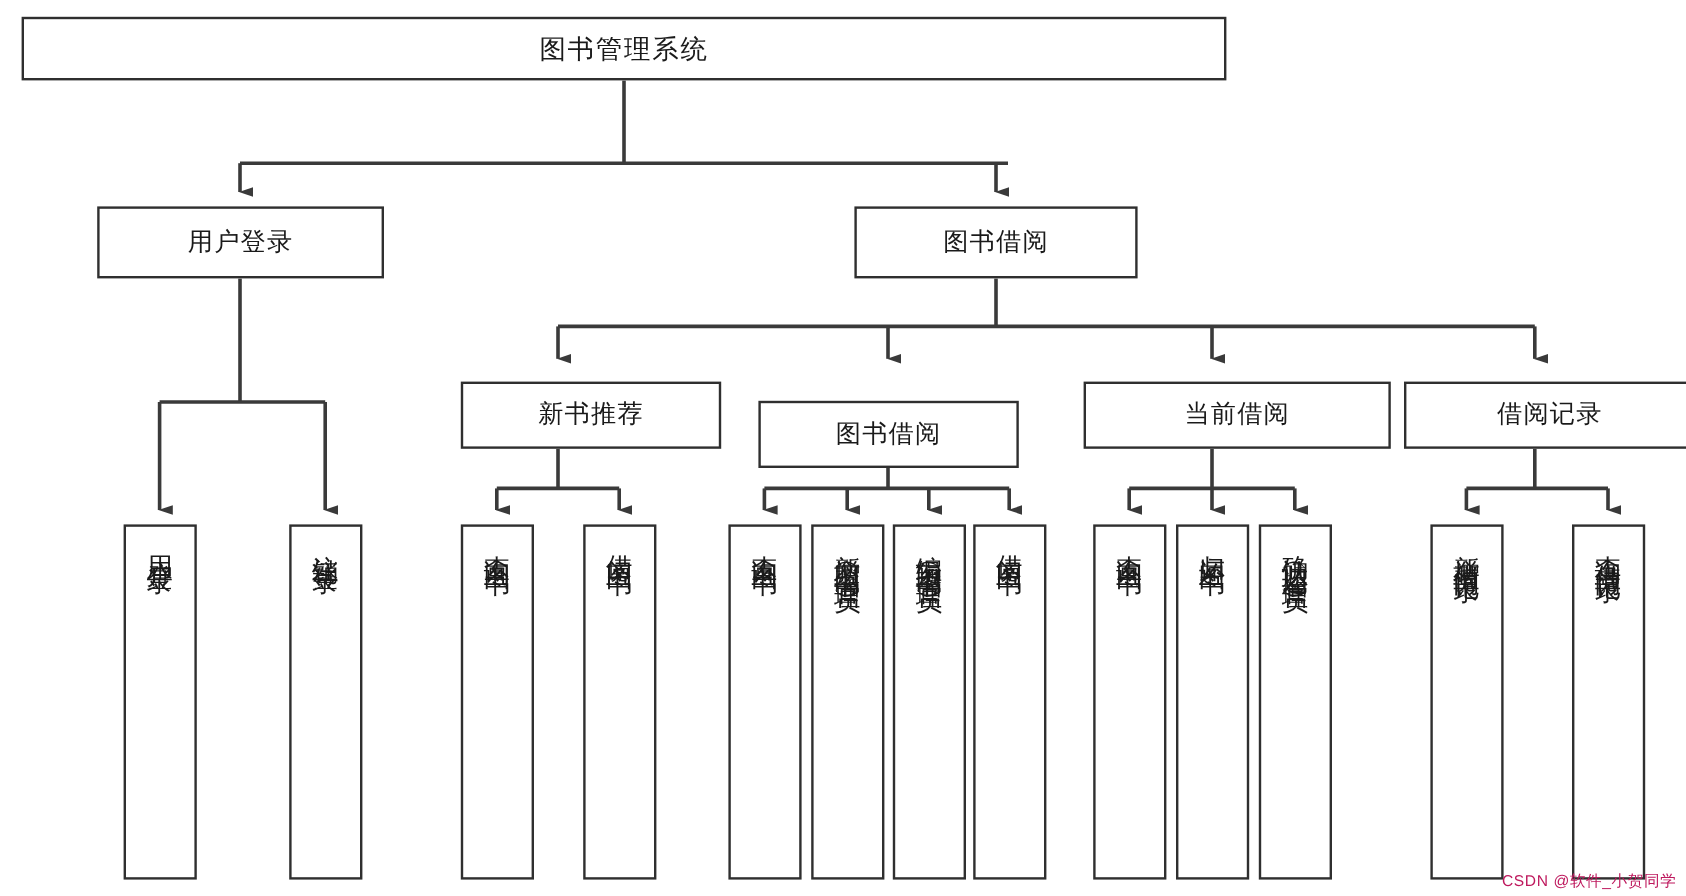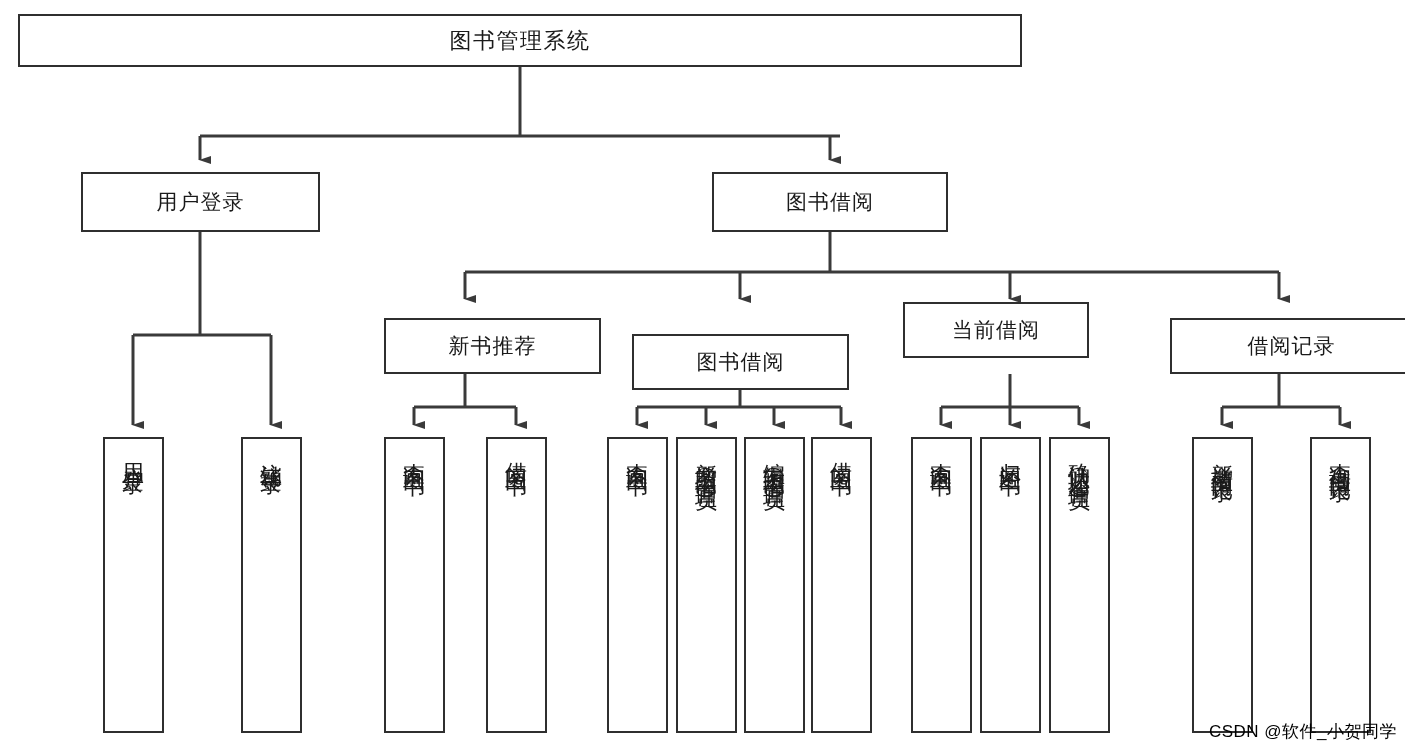--- a/index.html
+++ b/index.html
@@ -61,22 +61,22 @@
     text-orientation: upright;
     font-size: 22px;
     line-height: 1.05;
     letter-spacing: 4px;
     white-space: nowrap;
   }
   .watermark {
     position: absolute;
     right: 8px;
     bottom: 4px;
-    font-size: 17px;
-    color: #000000;
+    font-size: 13px;
+    color: #be185d;
     letter-spacing: 0.5px;
     white-space: nowrap;
   }
 </style>
 </head>
 <body>
 
 <div id="canvas">
 
   <svg class="edges" viewBox="0 0 1405 747" xmlns="http://www.w3.org/2000/svg">
@@ -144,21 +144,21 @@
   </div>
 
   <div class="node horiz" style="left:361px; top:318px; width:217px; height:56px;margin-left:23px;">
     <span class="lbl">新书推荐</span>
   </div>
 
   <div class="node horiz" style="left:632px; top:318px; width:217px; height:56px;margin-top:16px;">
     <span class="lbl">图书借阅</span>
   </div>
 
-  <div class="node horiz" style="left:903px; top:302px; width:186px; height:56px;">
+  <div class="node horiz" style="left:903px; top:318px; width:256px; height:56px;">
     <span class="lbl">当前借阅</span>
   </div>
 
   <div class="node horiz" style="left:1170px; top:318px; width:243px; height:56px;">
     <span class="lbl">借阅记录</span>
   </div>
 
   <div class="node leaf" style="left:103px; top:437px; width:61px; height:296px;">
     <span class="lbl">用户登录</span>
   </div>

